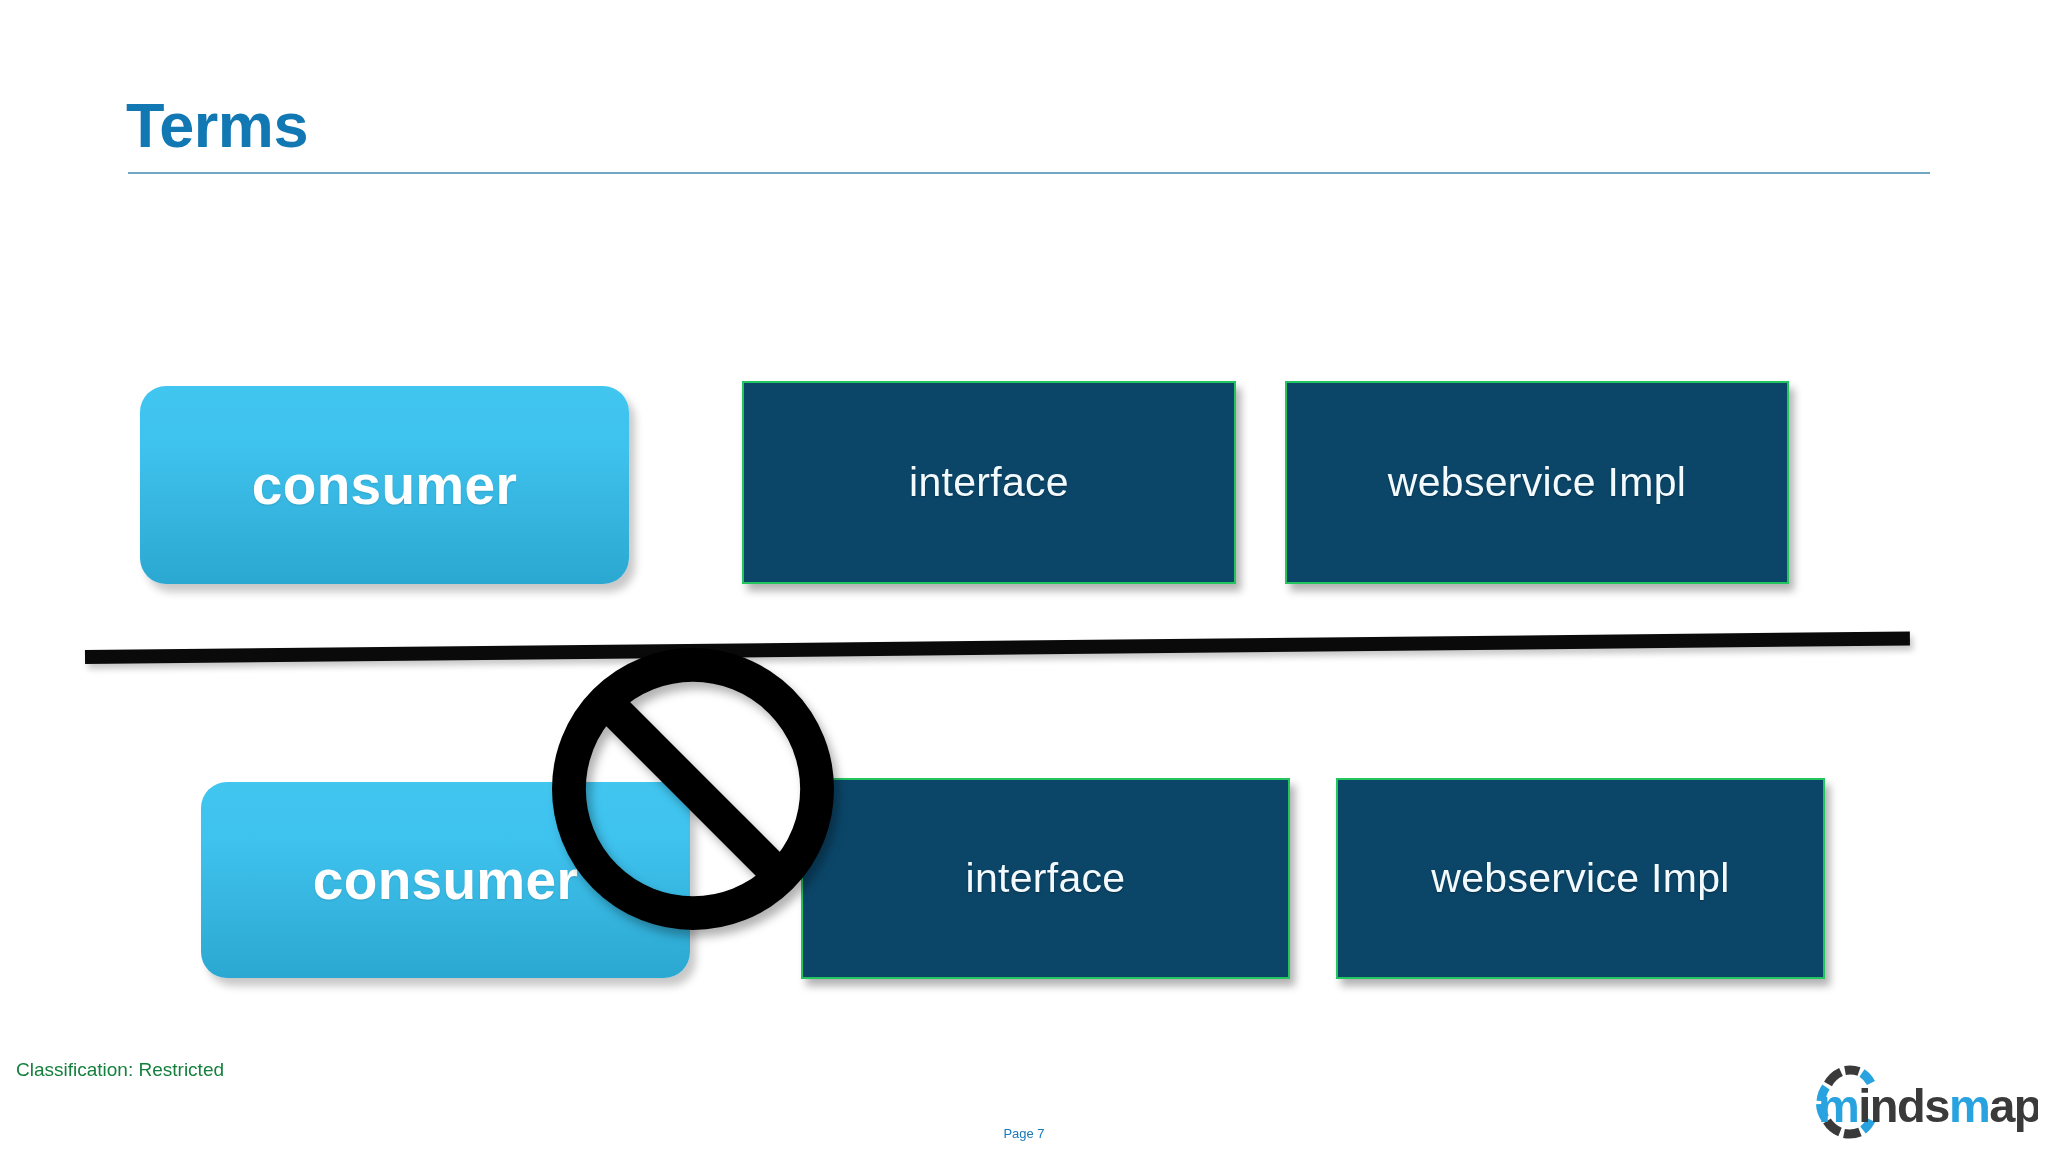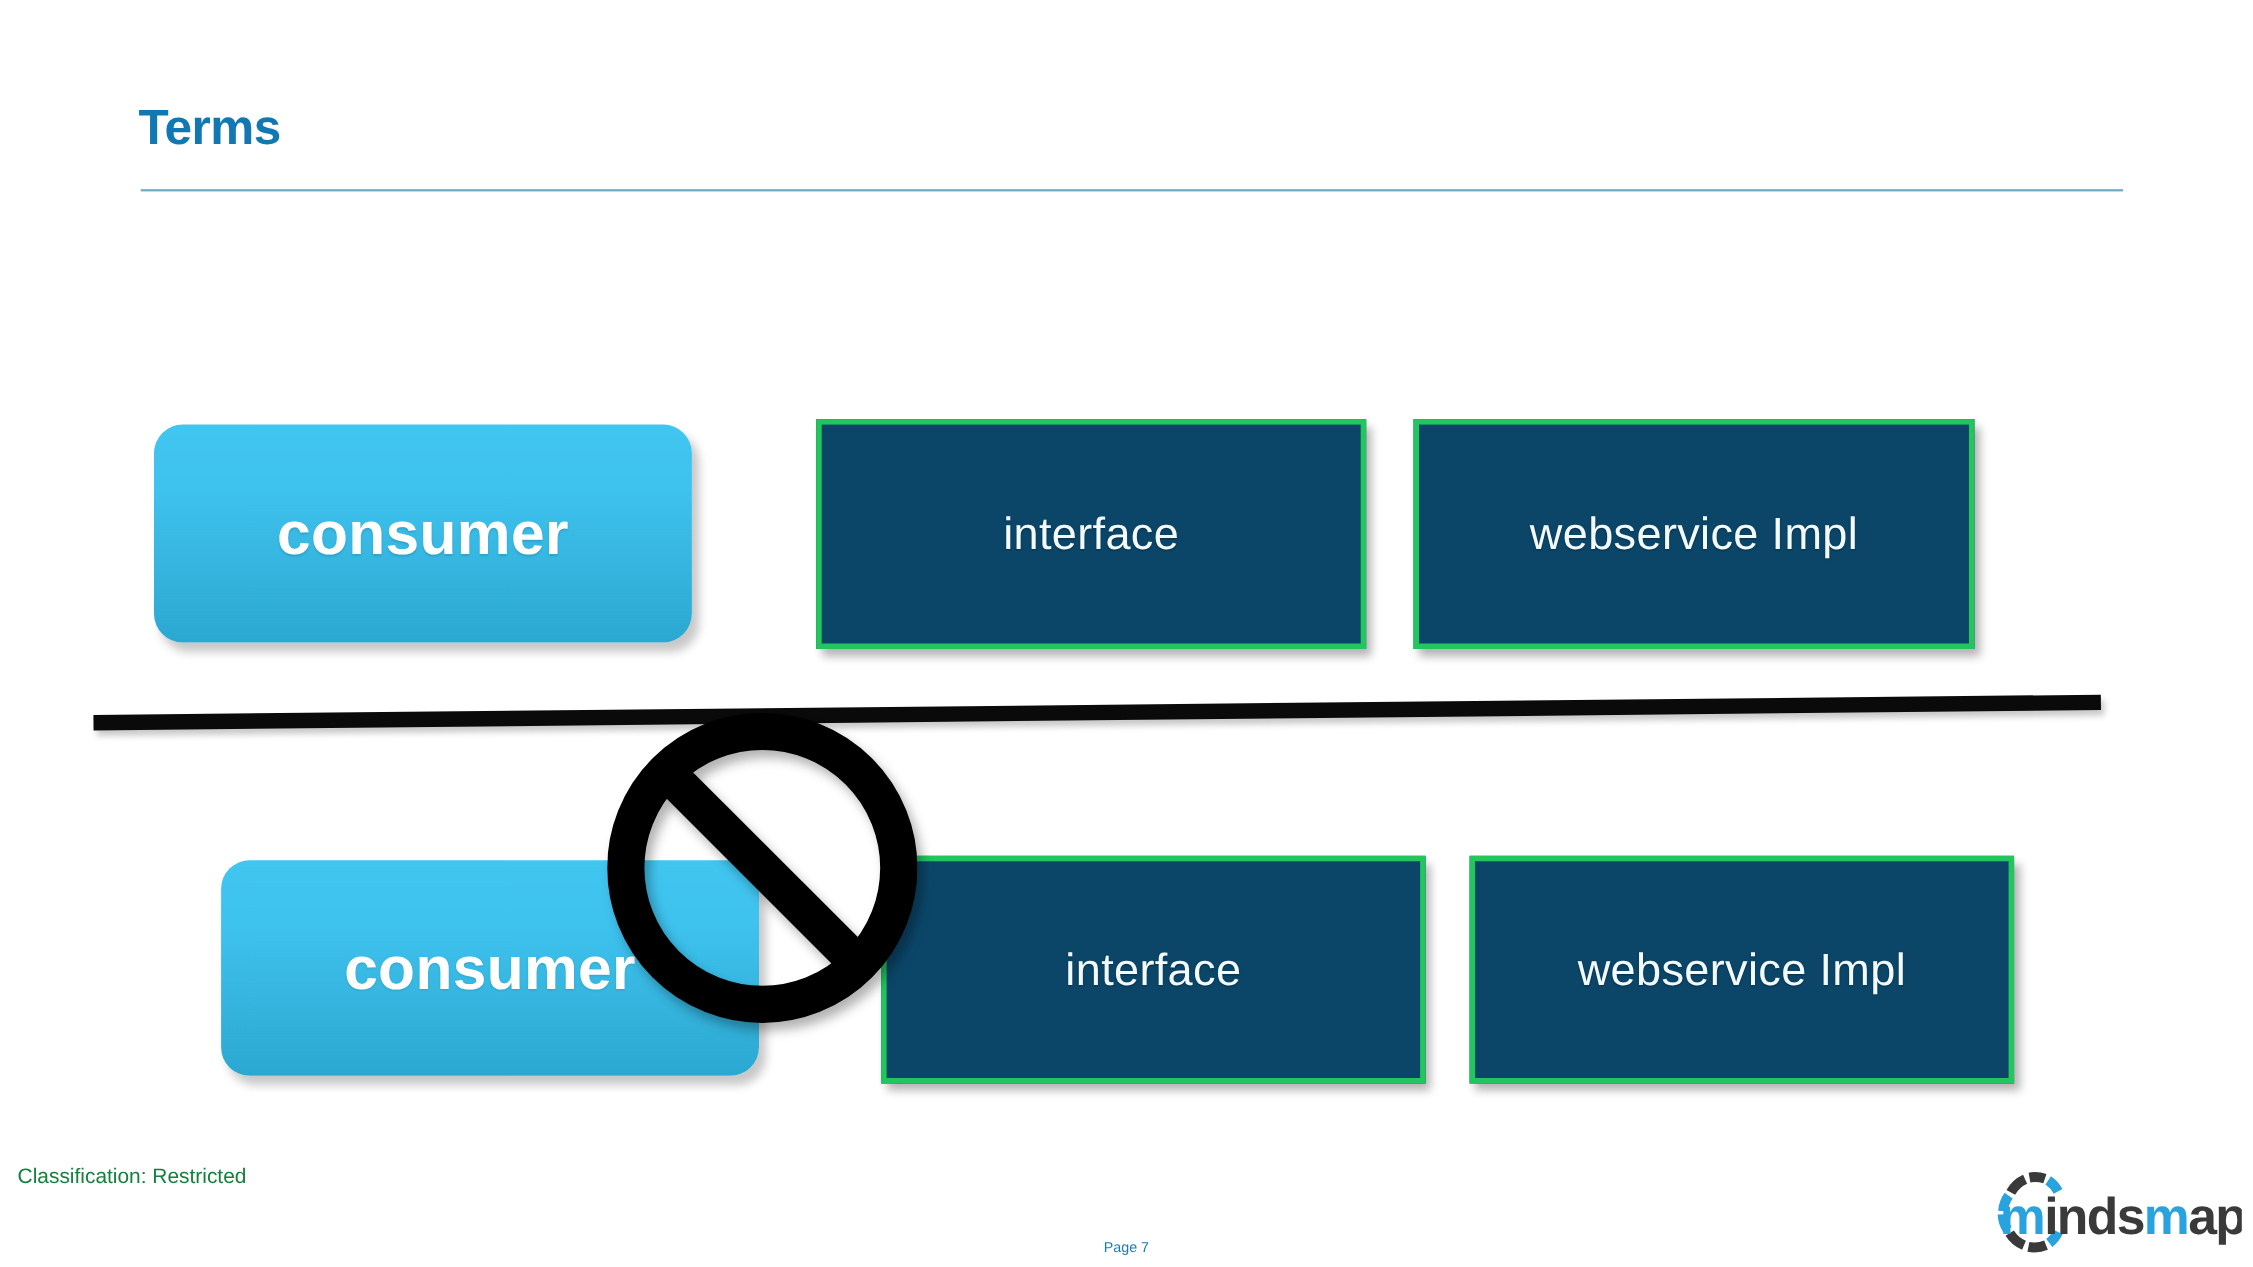--- a/index.html
+++ b/index.html
@@ -16,21 +16,21 @@
     height: 1152px;
     background: #ffffff;
     overflow: hidden;
   }
 
   
   #slide-title {
     position: absolute;
     left: 126px;
     top: 92px;
-    font-size: 45px;
+    font-size: 63px;
     font-weight: bold;
     color: #1178b3;
     letter-spacing: -0.5px;
     line-height: 1.05;
     white-space: nowrap;
   }
   #title-rule {
     position: absolute;
     left: 128px;
     top: 172px;
@@ -54,21 +54,21 @@
     font-size: 55px;
     font-weight: bold;
     letter-spacing: 0.3px;
     text-shadow: 0 1px 2px rgba(0,0,0,0.12);
   }
 
   
   .navy-box {
     position: absolute;
     background: #0b4669;
-    border: 5px solid #22c55e;
+    border: 2px solid #22c55e;
     box-shadow: 5px 7px 8px rgba(0,0,0,0.30);
     display: flex;
     align-items: center;
     justify-content: center;
   }
   .navy-box .box-label {
     color: #f2fafd;
     font-size: 41px;
     font-weight: normal;
     letter-spacing: 0.3px;

